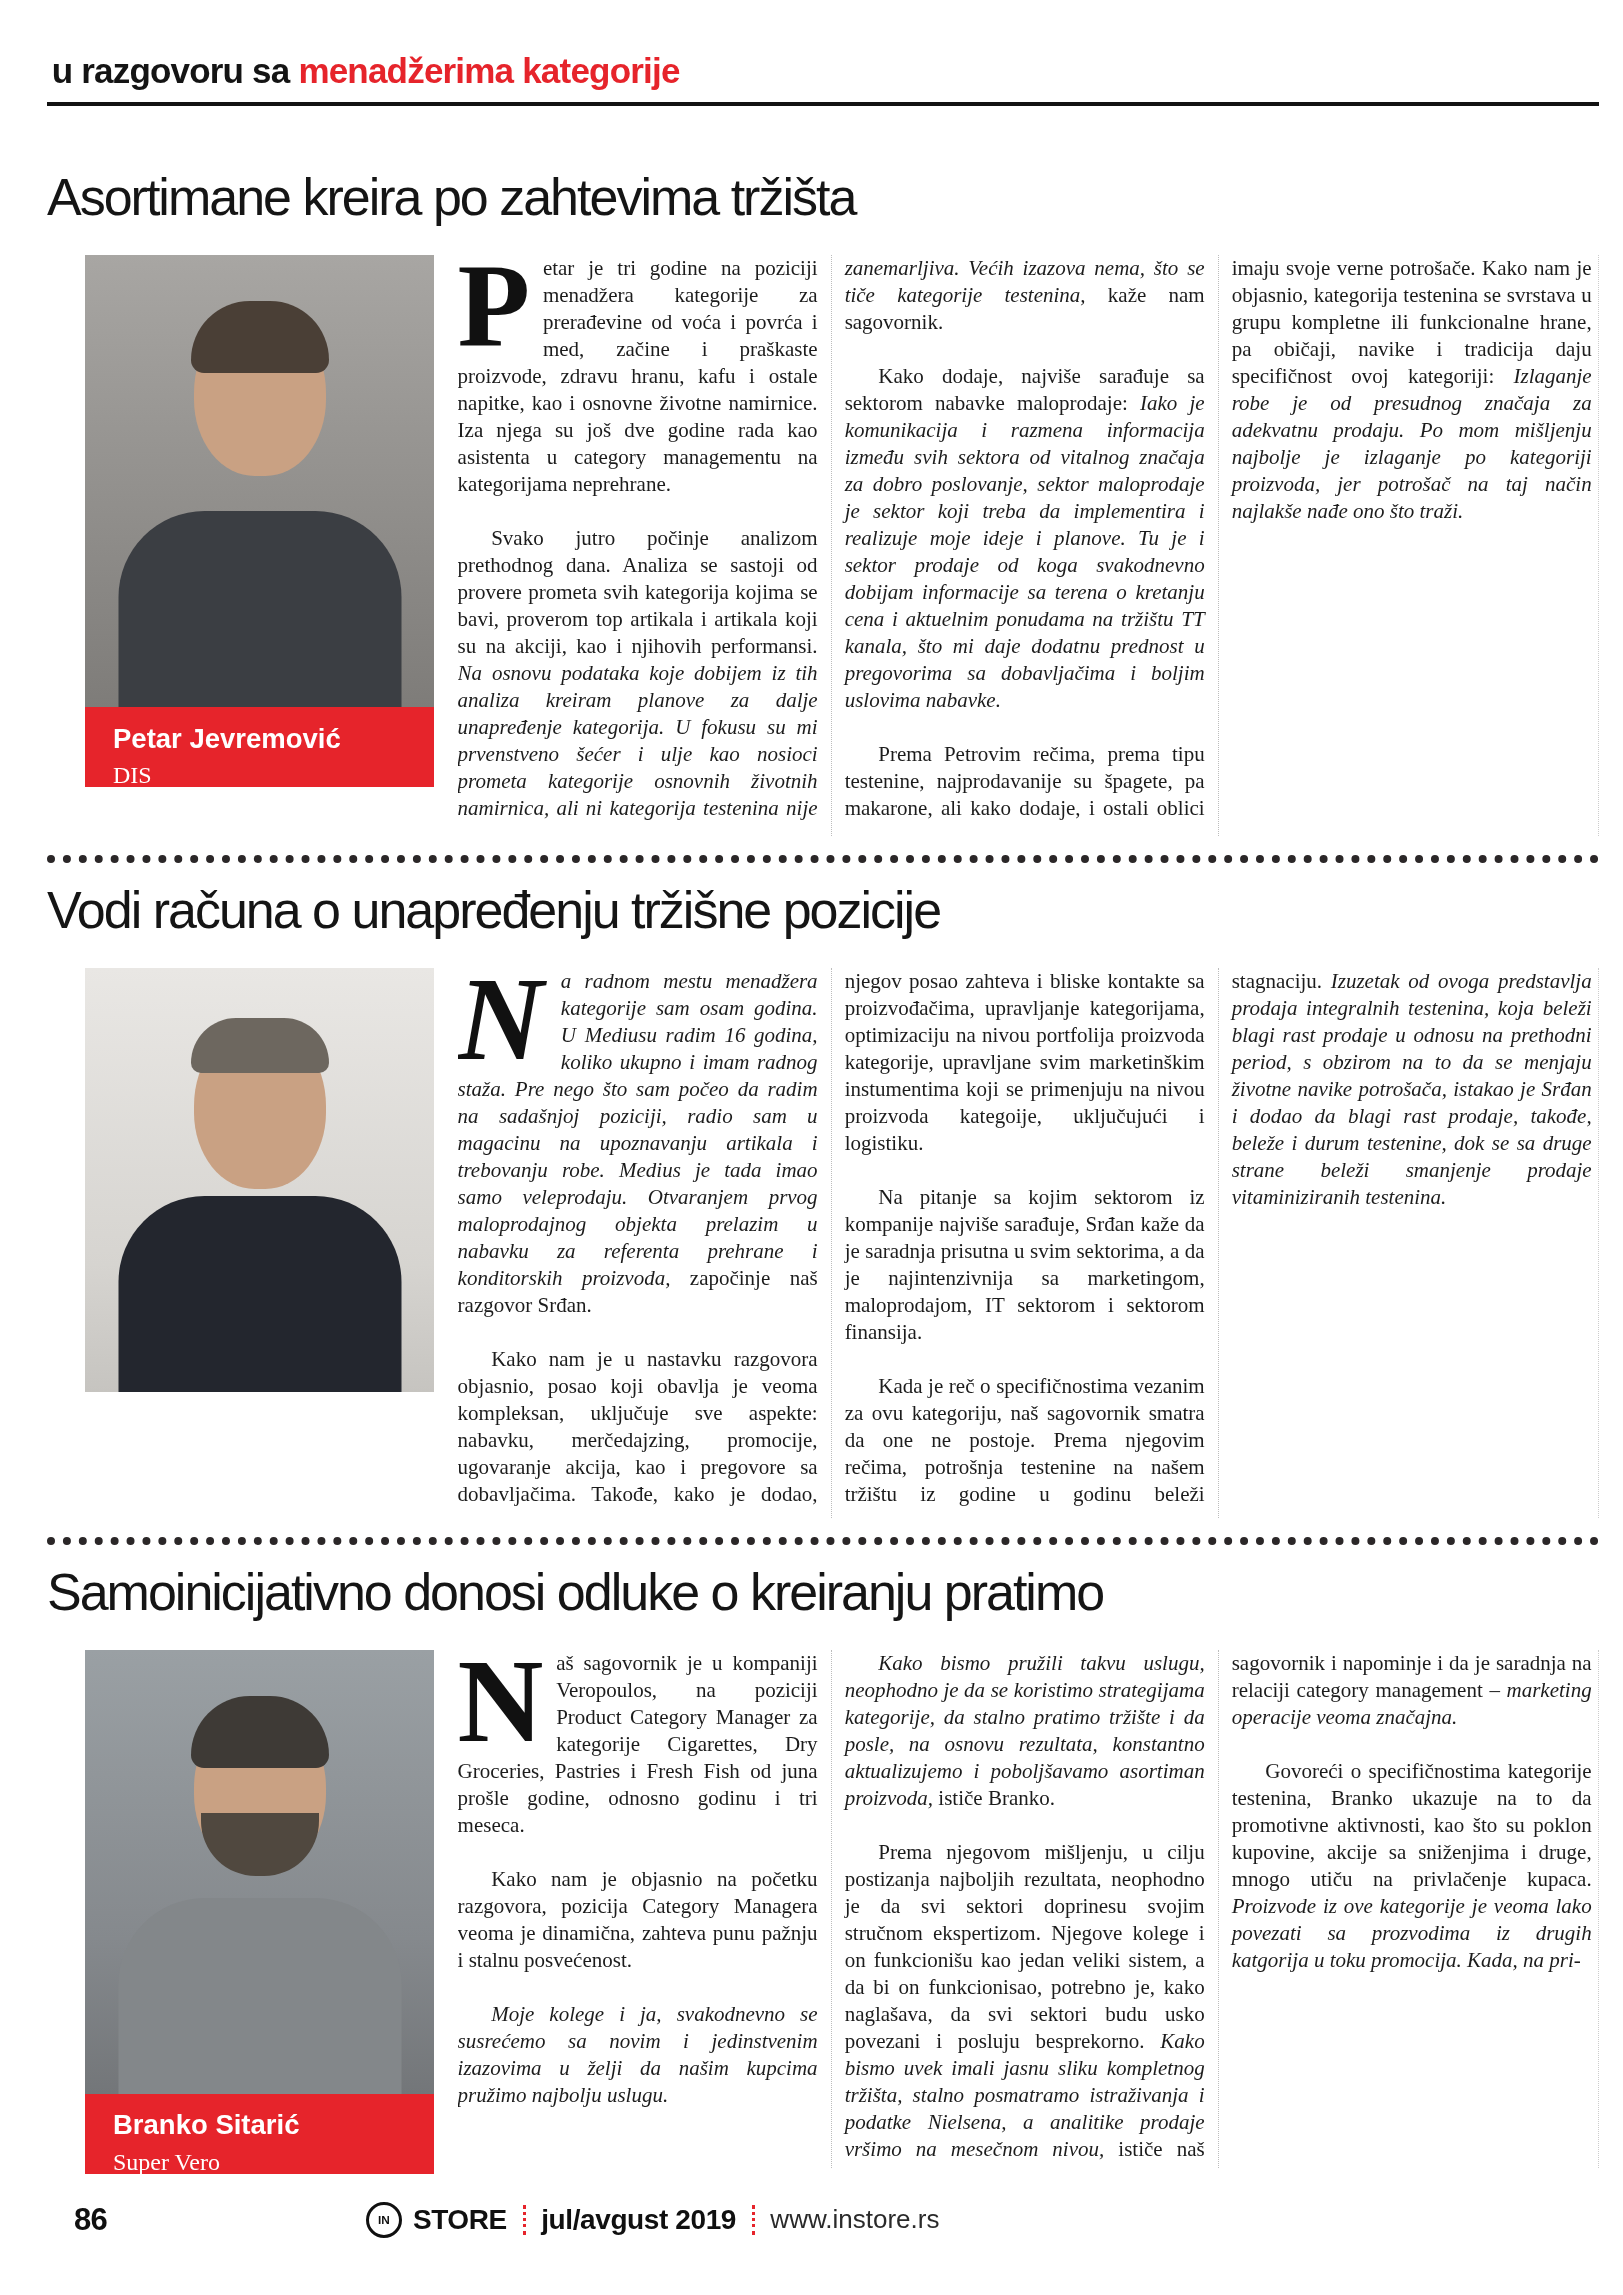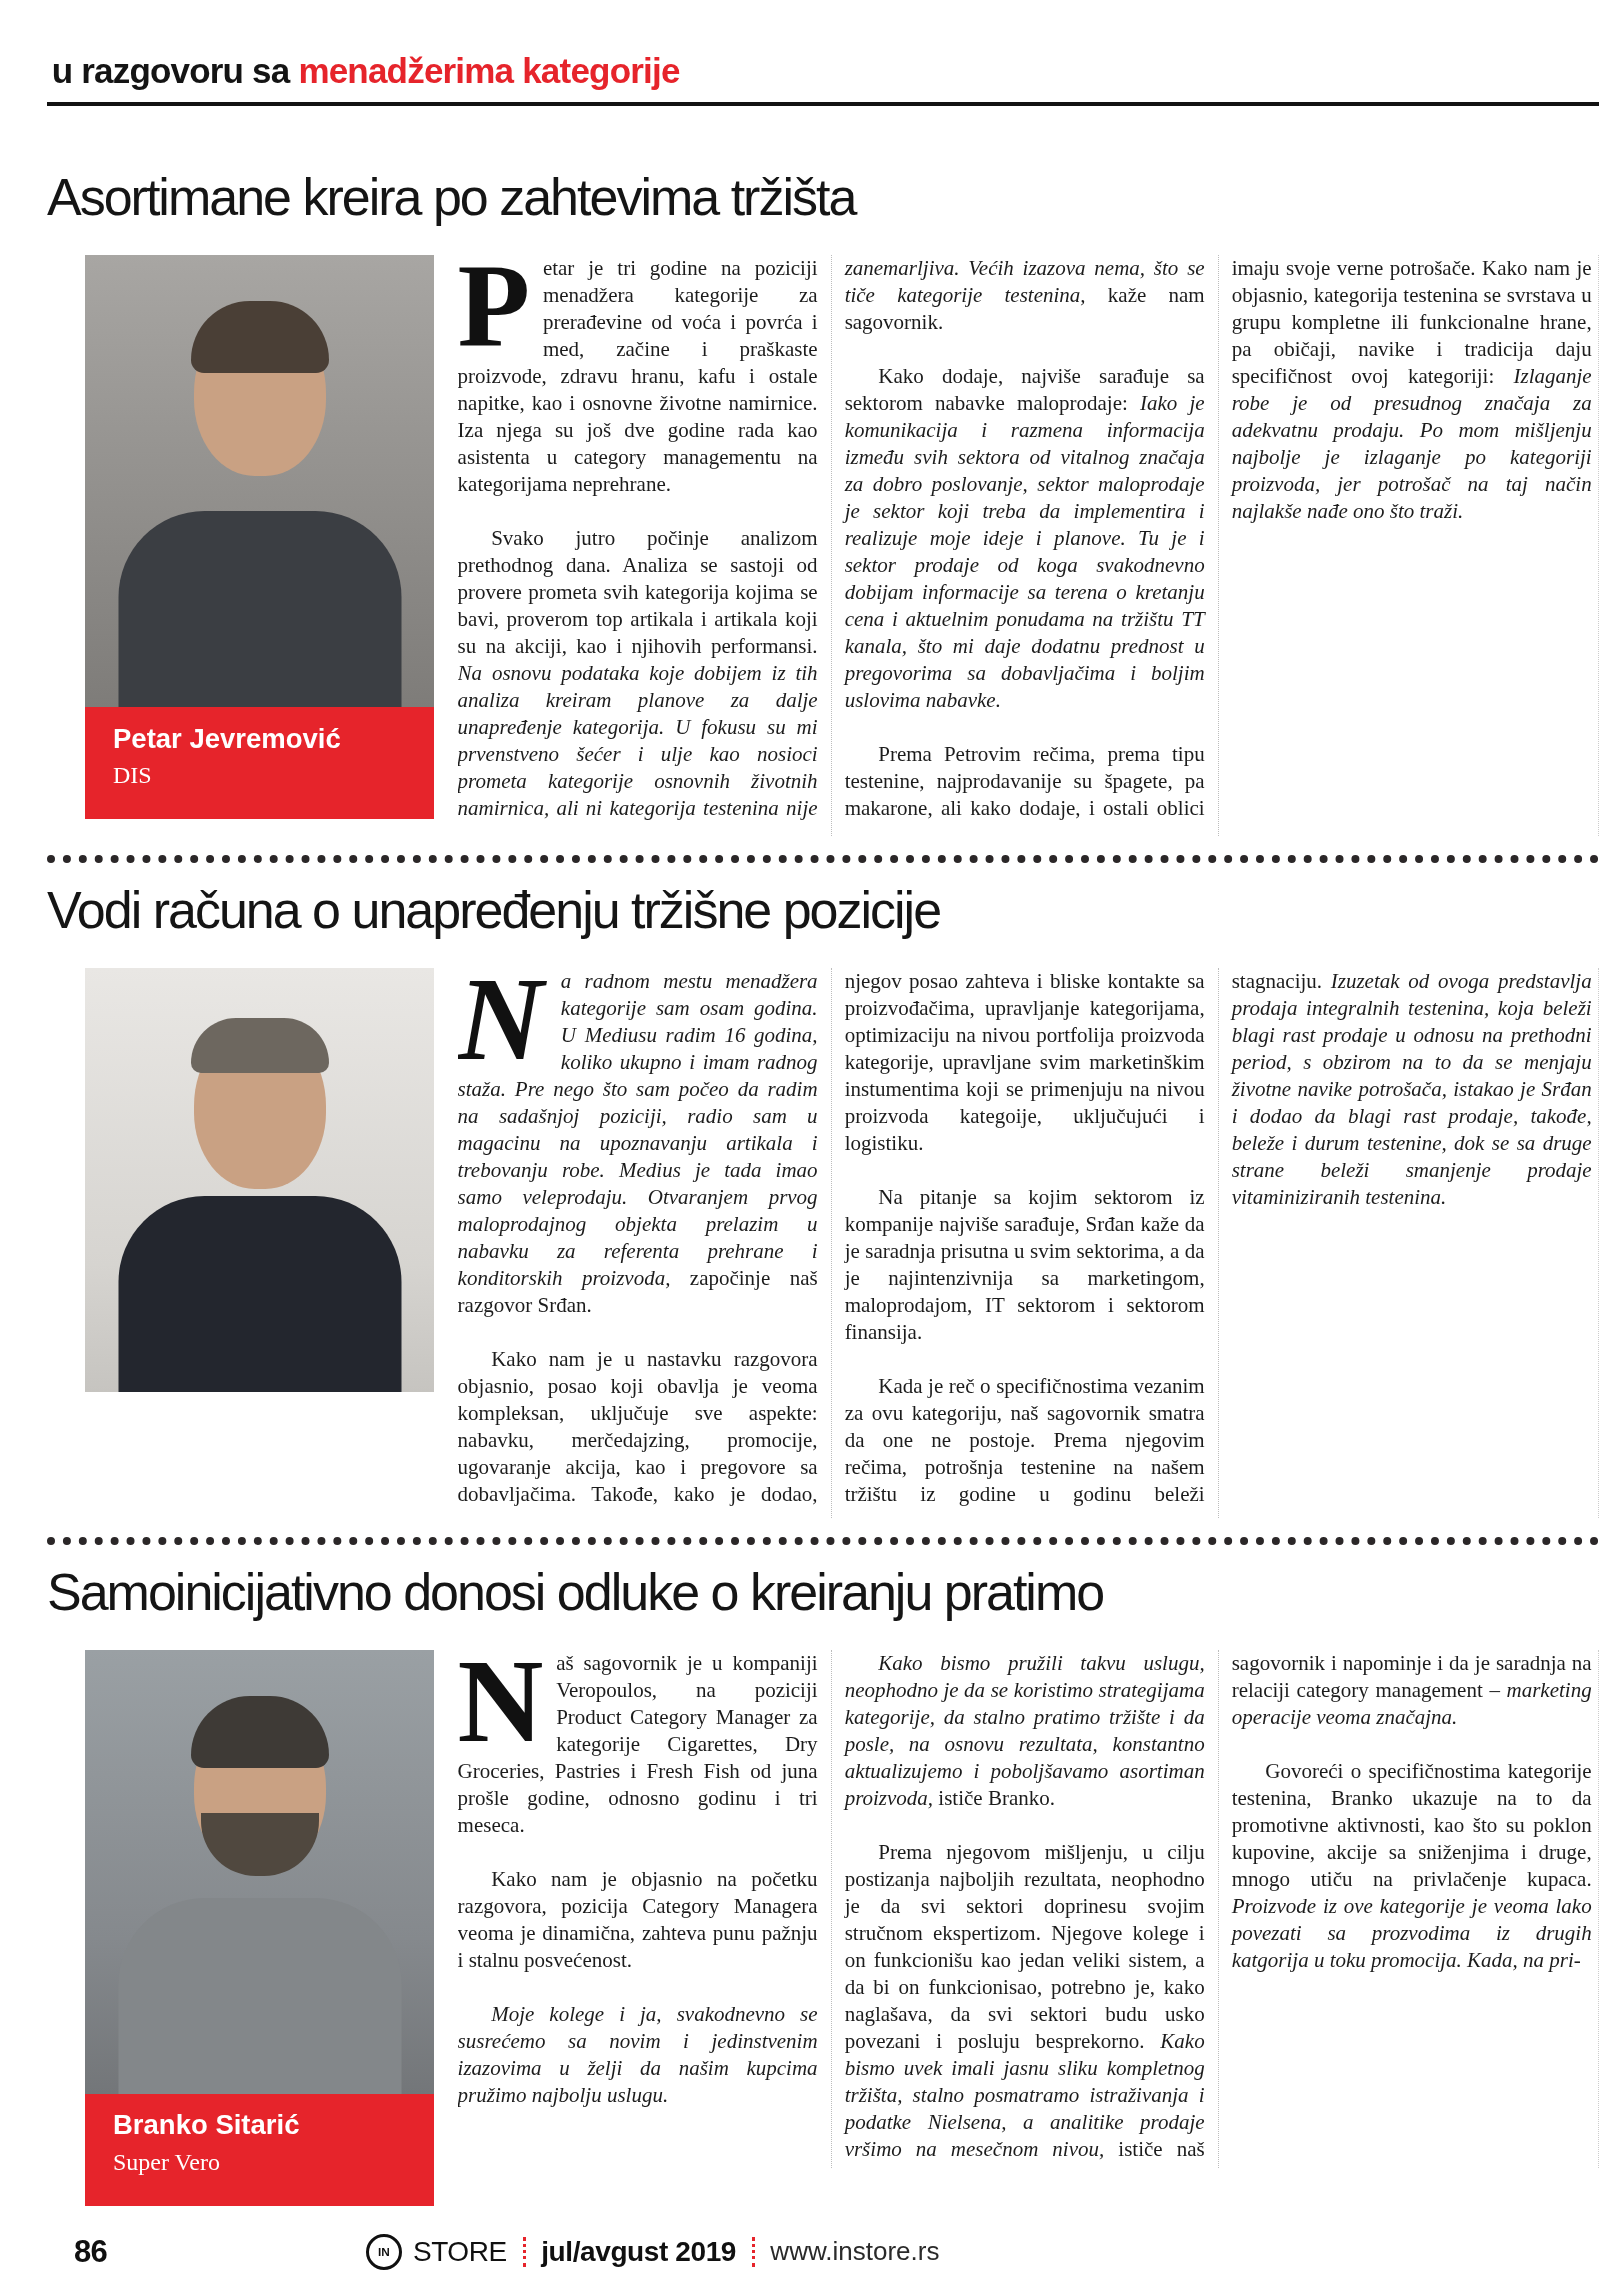--- a/index.html
+++ b/index.html
@@ -41,21 +41,21 @@
   .ph-hair{position:absolute;left:50%;transform:translateX(-50%);width:138px;height:72px;
     border-radius:71px 71px 15.7px 15.7px;top:46px;background:#4a3f36;}
   .ph2 .ph-hair{background:#6d675f;height:55px;top:50px;}
   .ph3 .ph-hair{background:#3e3a36;}
   .ph-beard{position:absolute;left:50%;transform:translateX(-50%);width:118px;height:63px;
     border-radius:0 0 55px 55px;top:163px;background:#50483f;}
   .ph-torso{position:absolute;left:50%;transform:translateX(-50%);bottom:0;width:283px;height:196px;
     border-radius:86px 86px 0 0;background:#3b3e43;}
   .ph2 .ph-torso{background:#23262e;}
   .ph3 .ph-torso{background:#83878a;}
-  .caption{background:var(--accent);color:#ffffff;padding:15.7px 28px;height:112px;box-sizing:border-box;}
+  .caption{background:var(--accent);color:#ffffff;padding:15.7px 28px;height:80px;box-sizing:border-box;}
   .cap-name{font-family:"Liberation Sans",sans-serif;font-weight:700;font-size:27.5px;line-height:1.15;}
   .cap-company{font-family:Liberation Serif, serif;font-weight:400;font-size:24px;line-height:1.15;margin-top:7.9px;}
   
   .article-body{
     flex:1;margin-left:23.6px;
     column-count:3;column-gap:27px;column-fill:auto;
     column-rule:1.6px dotted #bcbcbc;
     border-right:1.6px dotted #cccccc;
     padding-right:6.3px;
     font-size:21px;line-height:27px;text-align:justify;color:#1c1c1c;
@@ -78,21 +78,21 @@
   .dot-sep{height:0;border-top:8.6px dotted #2b2728;margin-top:19px;}
   
   .page-footer{
     display:flex;align-items:center;margin:28px 0 0 27px;
     font-family:"Liberation Sans",sans-serif;color:#101010;
   }
   .f-page{font-weight:700;font-size:31px;letter-spacing:-0.8px;}
   .f-logo{width:30px;height:30px;border:3.9px solid #101010;border-radius:50%;
     display:flex;align-items:center;justify-content:center;
     font-weight:700;font-size:11.8px;margin-left:259px;}
-  .f-store{font-weight:400;font-size:28px;letter-spacing:-0.4px;margin-left:11px;}
+  .f-store{font-weight:700;font-size:28px;letter-spacing:-0.4px;margin-left:11px;}
   .f-sep{width:0;height:30px;border-left:3.1px dotted var(--accent);margin:0 15.7px;}
   .f-issue{font-weight:700;font-size:28px;letter-spacing:-0.4px;}
   .f-site{font-weight:400;font-size:26px;color:#2a2a2a;}
 </style>
 </head>
 <body>
 
 <div class="page">
 
   <div class="kicker">

